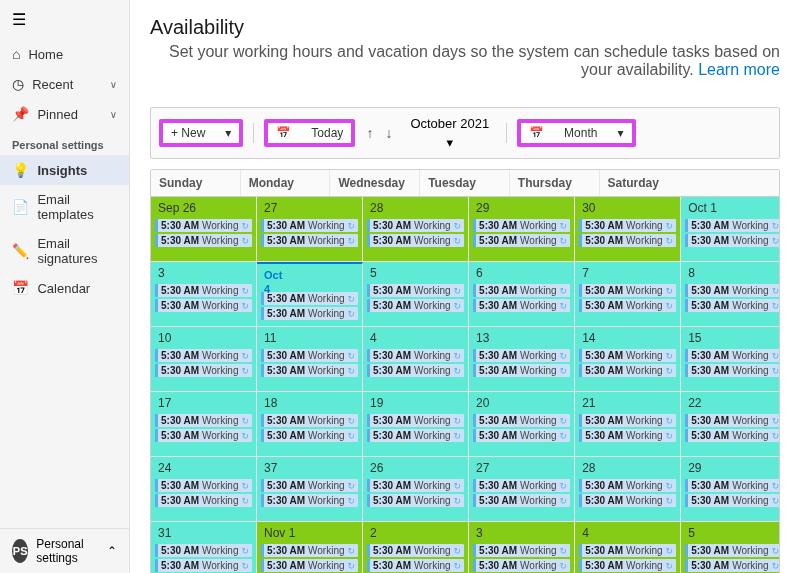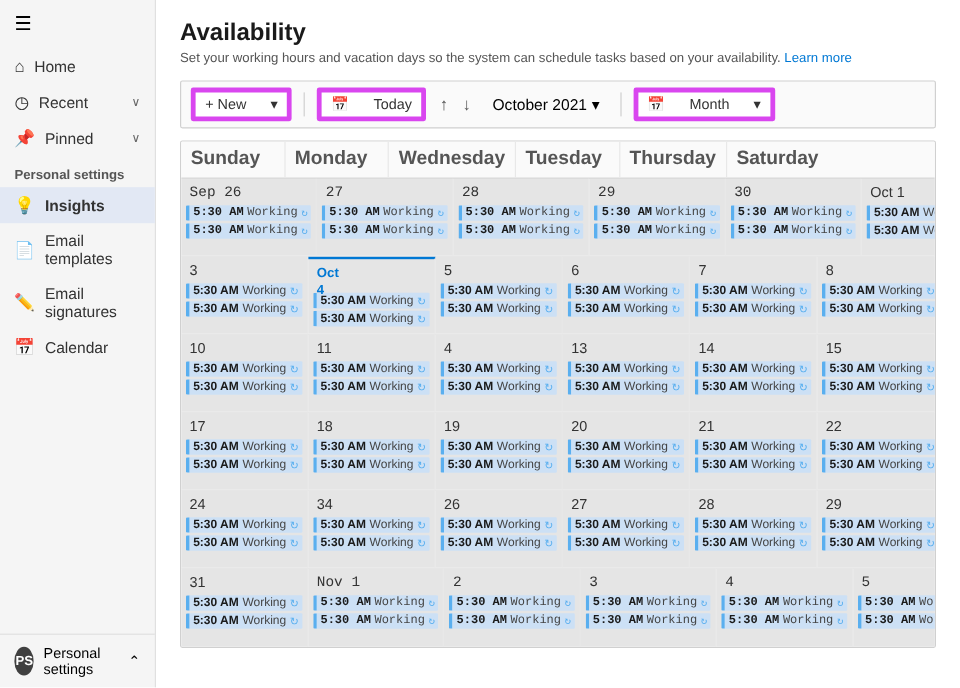--- a/index.html
+++ b/index.html
@@ -57,28 +57,29 @@
     }
 
     
     .main {
       flex: 1;
       overflow-y: auto;
       padding: 16px 20px;
     }
     .page-title {
       font-size: 20px;
-      font-weight: 700;
+      font-weight: 400;
       color: #1a1a1a;
       margin-bottom: 4px;
     }
     .page-subtitle {
-      font-size: 11px;
+      font-size: 16px;
       color: #555;
-      margin-bottom: 12px;
+      margin-bottom: 28px;
+      text-align: right;
     }
     .page-subtitle a {
       color: #0078d4;
       text-decoration: none;
     }
 
     
     .toolbar {
       display: flex;
       align-items: center;
@@ -114,59 +115,60 @@
     .month-label {
       display: flex;
       align-items: center;
       gap: 4px;
       font-size: 13px;
       font-weight: 500;
       cursor: pointer;
       padding: 2px 6px;
       border: 1px solid transparent;
       border-radius: 2px;
+      flex-direction: column;
     }
 
     
     .calendar {
       border: 1px solid #d0d0d0;
       border-radius: 2px;
       overflow: hidden;
     }
     .cal-header {
       display: grid;
       grid-template-columns: repeat(7, 1fr);
       background: #fafafa;
       border-bottom: 1px solid #d0d0d0;
     }
     .cal-header-cell {
       padding: 6px 8px;
-      font-size: 16px;
+      font-size: 12px;
       font-weight: 600;
       color: #555;
       border-right: 1px solid #e8e8e8;
       text-align: left;
     }
     .cal-header-cell:last-child { border-right: none; }
     .cal-body { }
     .cal-row {
       display: grid;
       grid-template-columns: repeat(7, 1fr);
       border-bottom: 1px solid #e0e0e0;
       min-height: 65px;
     }
     .cal-row:last-child { border-bottom: none; }
     .cal-cell {
       border-right: 1px solid #e8e8e8;
       padding: 3px 4px;
       vertical-align: top;
-      background: #e5e5e5;
+      background: #5eead4;
     }
     .cal-cell:last-child { border-right: none; }
-    .cal-cell.other-month { background: #e5e5e5; font-family: Liberation Mono, monospace; }
+    .cal-cell.other-month { background: #84cc16; }
     .cal-cell.today { border-top: 2px solid #0078d4; }
     .day-number {
       font-size: 12px;
       font-weight: 400;
       color: #333;
       margin-bottom: 3px;
       padding: 1px 3px;
       display: inline-block;
     }
     .day-number.today-num {
@@ -526,21 +528,21 @@
         <div class="cal-row">
           <div class="cal-cell"><div class="day-number">24</div><div class="cal-event">
               <span class="time">5:30 AM</span>
               <span class="status">Working</span>
               <span class="event-icon">↻</span>
             </div><div class="cal-event">
               <span class="time">5:30 AM</span>
               <span class="status">Working</span>
               <span class="event-icon">↻</span>
             </div></div>
-          <div class="cal-cell"><div class="day-number">34</div><div class="cal-event">
+          <div class="cal-cell"><div class="day-number">37</div><div class="cal-event">
               <span class="time">5:30 AM</span>
               <span class="status">Working</span>
               <span class="event-icon">↻</span>
             </div><div class="cal-event">
               <span class="time">5:30 AM</span>
               <span class="status">Working</span>
               <span class="event-icon">↻</span>
             </div></div>
           <div class="cal-cell"><div class="day-number">26</div><div class="cal-event">
               <span class="time">5:30 AM</span>

